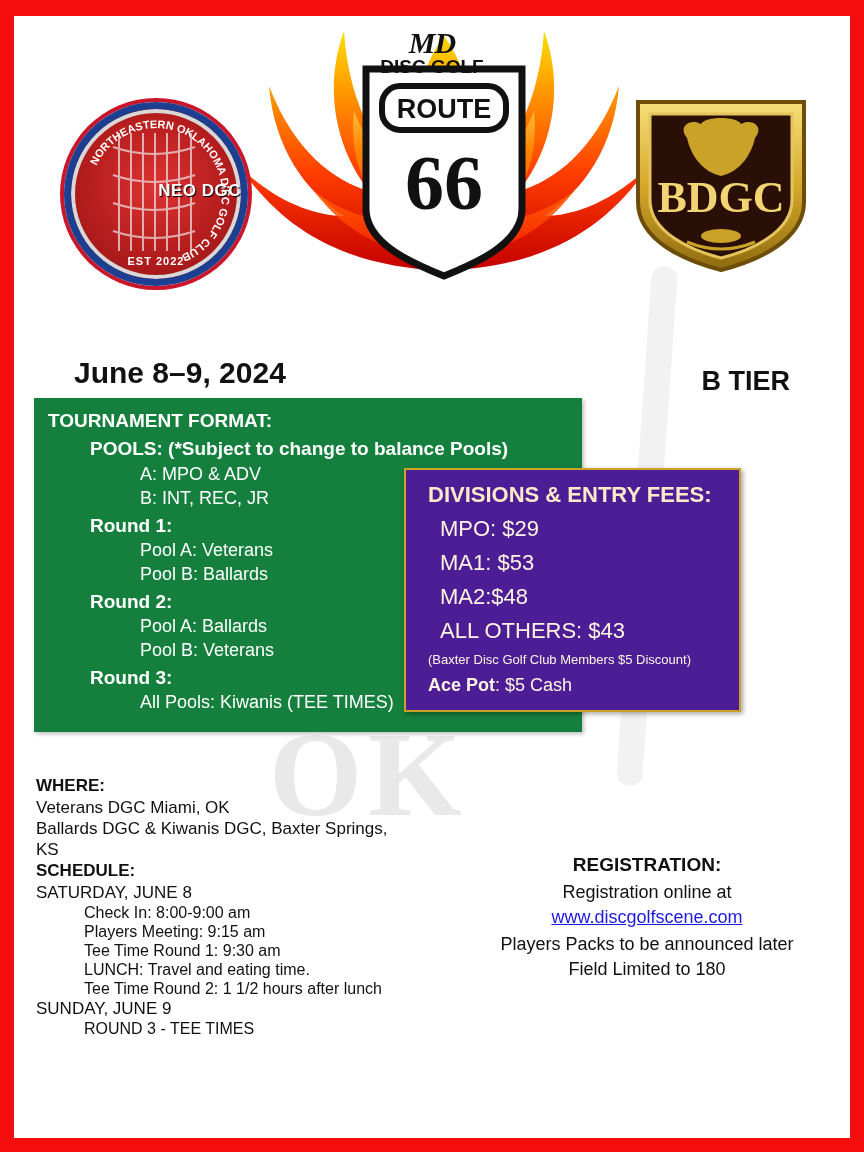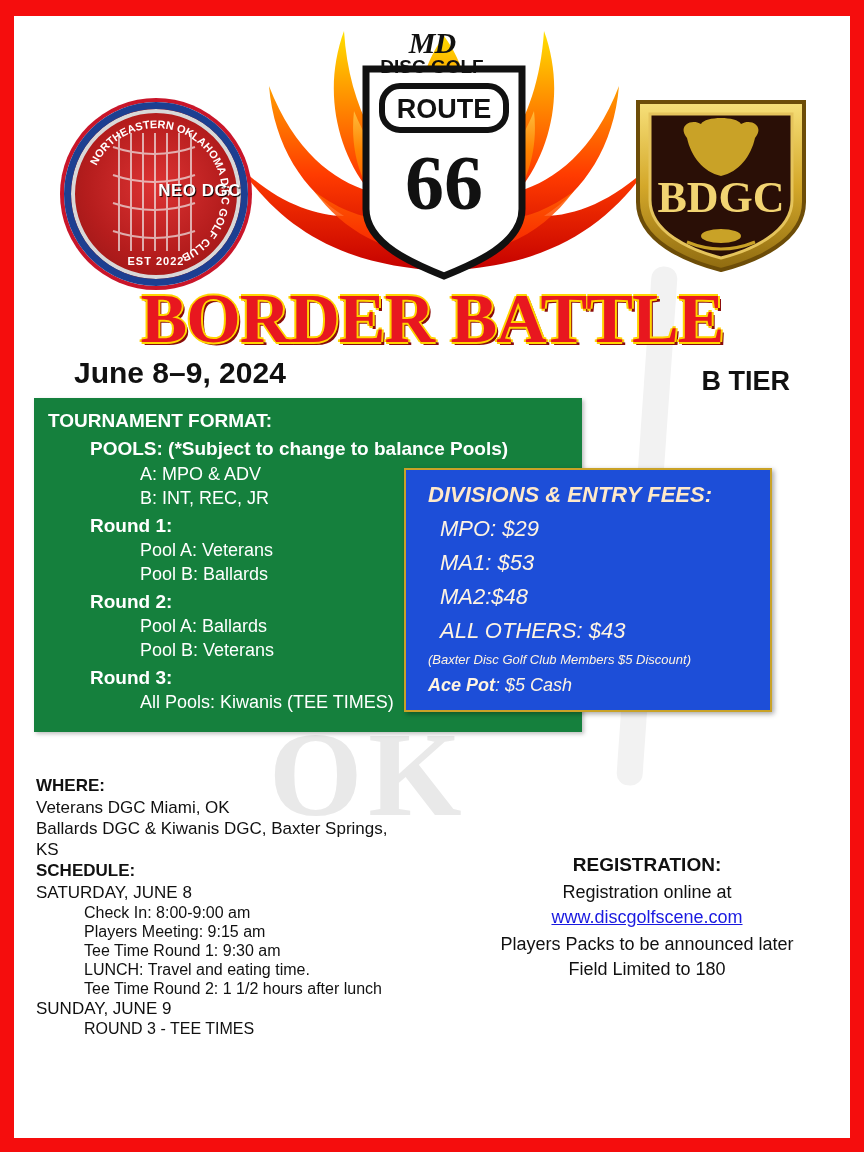--- a/index.html
+++ b/index.html
@@ -213,28 +213,27 @@
     padding-left: 42px;
     margin-top: 6px;
     margin-bottom: 3px;
   }
 
   
   .div-box {
     position: absolute;
     left: 390px;
     top: 452px;
-    width: 368px;
-    background: #1d4ed8;
+    width: 337px;
+    background: #4c1d95;
     color: #ffe9c9;
     border: 2px solid #c9a227;
     padding: 12px 16px 14px 16px;
     box-sizing: border-box;
     box-shadow: 2px 2px 5px rgba(0,0,0,.35);
-    font-style: italic;
   }
   .db-title {
     font-size: 22px;
     font-weight: 700;
     color: #ffe9c9;
     padding-left: 6px;
     margin-bottom: 8px;
   }
   .db-item {
     font-size: 22px;
@@ -389,21 +388,20 @@
           <path d="M-34 -14 C-44 -26 -30 -34 -20 -28 C-16 -36 16 -36 20 -28 C30 -34 44 -26 34 -14 C30 4 18 20 0 24 C-18 20 -30 4 -34 -14 Z"></path>
         </g>
         <text x="95" y="126" text-anchor="middle" font-family="Liberation Serif, serif" font-size="44" font-weight="bold" fill="#f2d472">BDGC</text>
         <g transform="translate(95,150)" fill="#c9a227">
           <ellipse cx="0" cy="0" rx="20" ry="7"></ellipse>
           <path d="M-34 6 q34 14 68 0" stroke="#c9a227" stroke-width="3" fill="none"></path>
         </g>
       </svg>
     </div>
 
-    <div class="title">BORDER BATTLE</div>
 
     <div class="daterow">
       <div class="dates">June 8–9, 2024</div>
       <div class="tier">B TIER</div>
     </div>
 
     <div class="format-box">
       <div class="fb-title">TOURNAMENT FORMAT:</div>
       <div class="fb-l1">POOLS: (*Subject to change to balance Pools)</div>
       <div class="fb-l2">A: MPO &amp; ADV</div>

